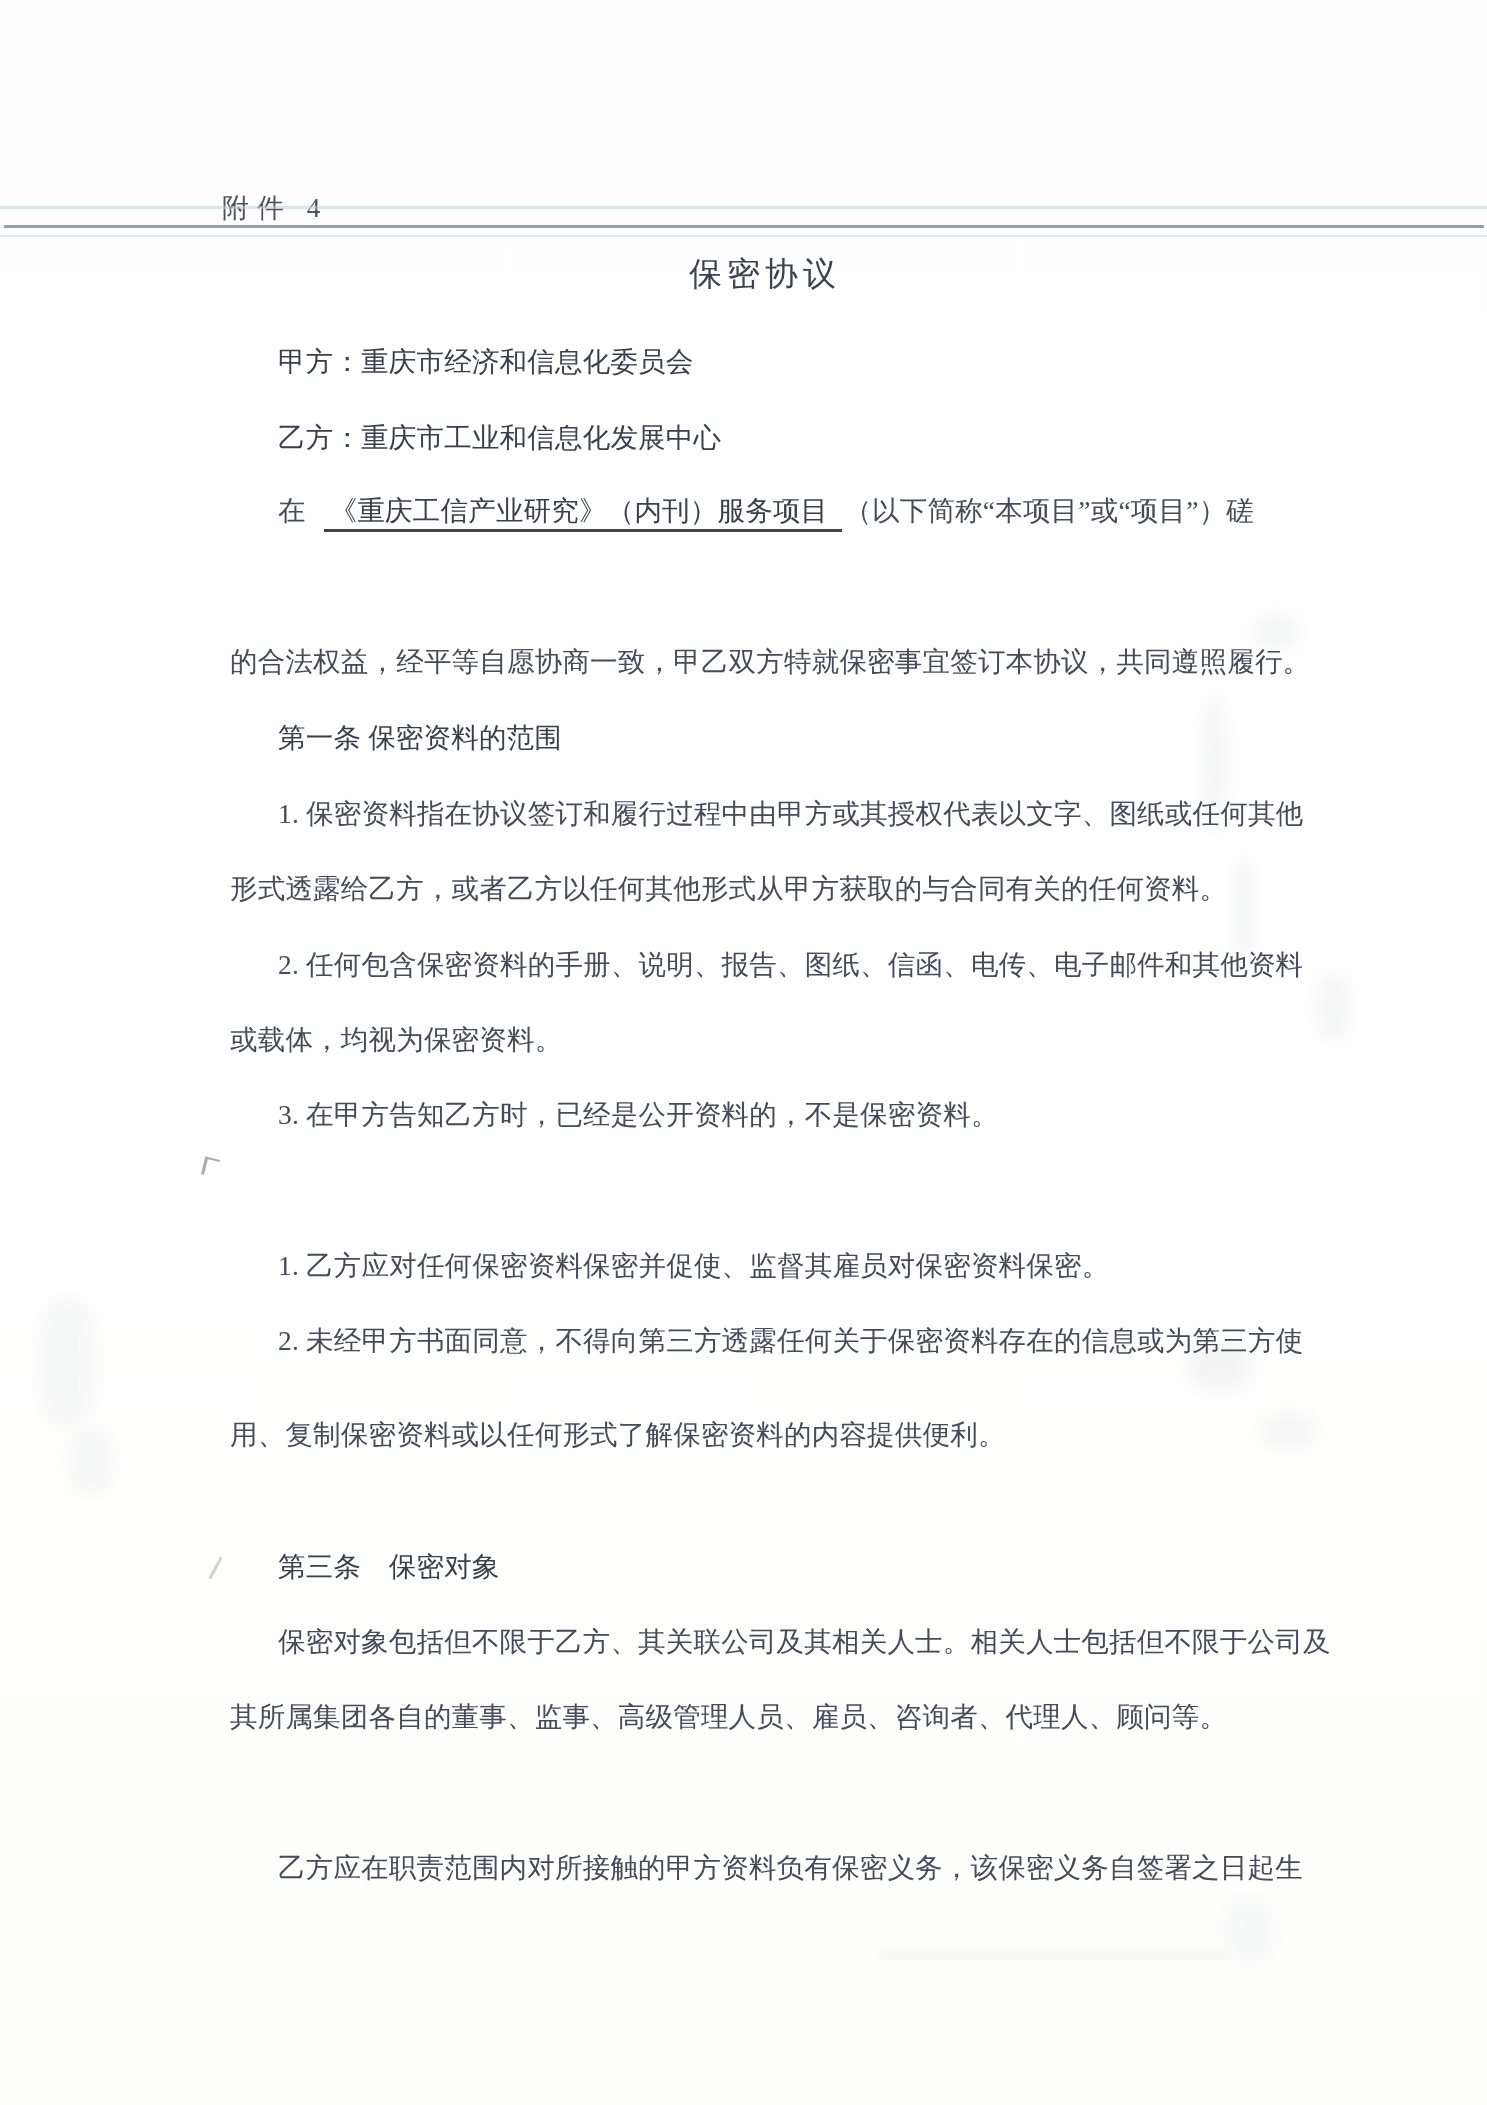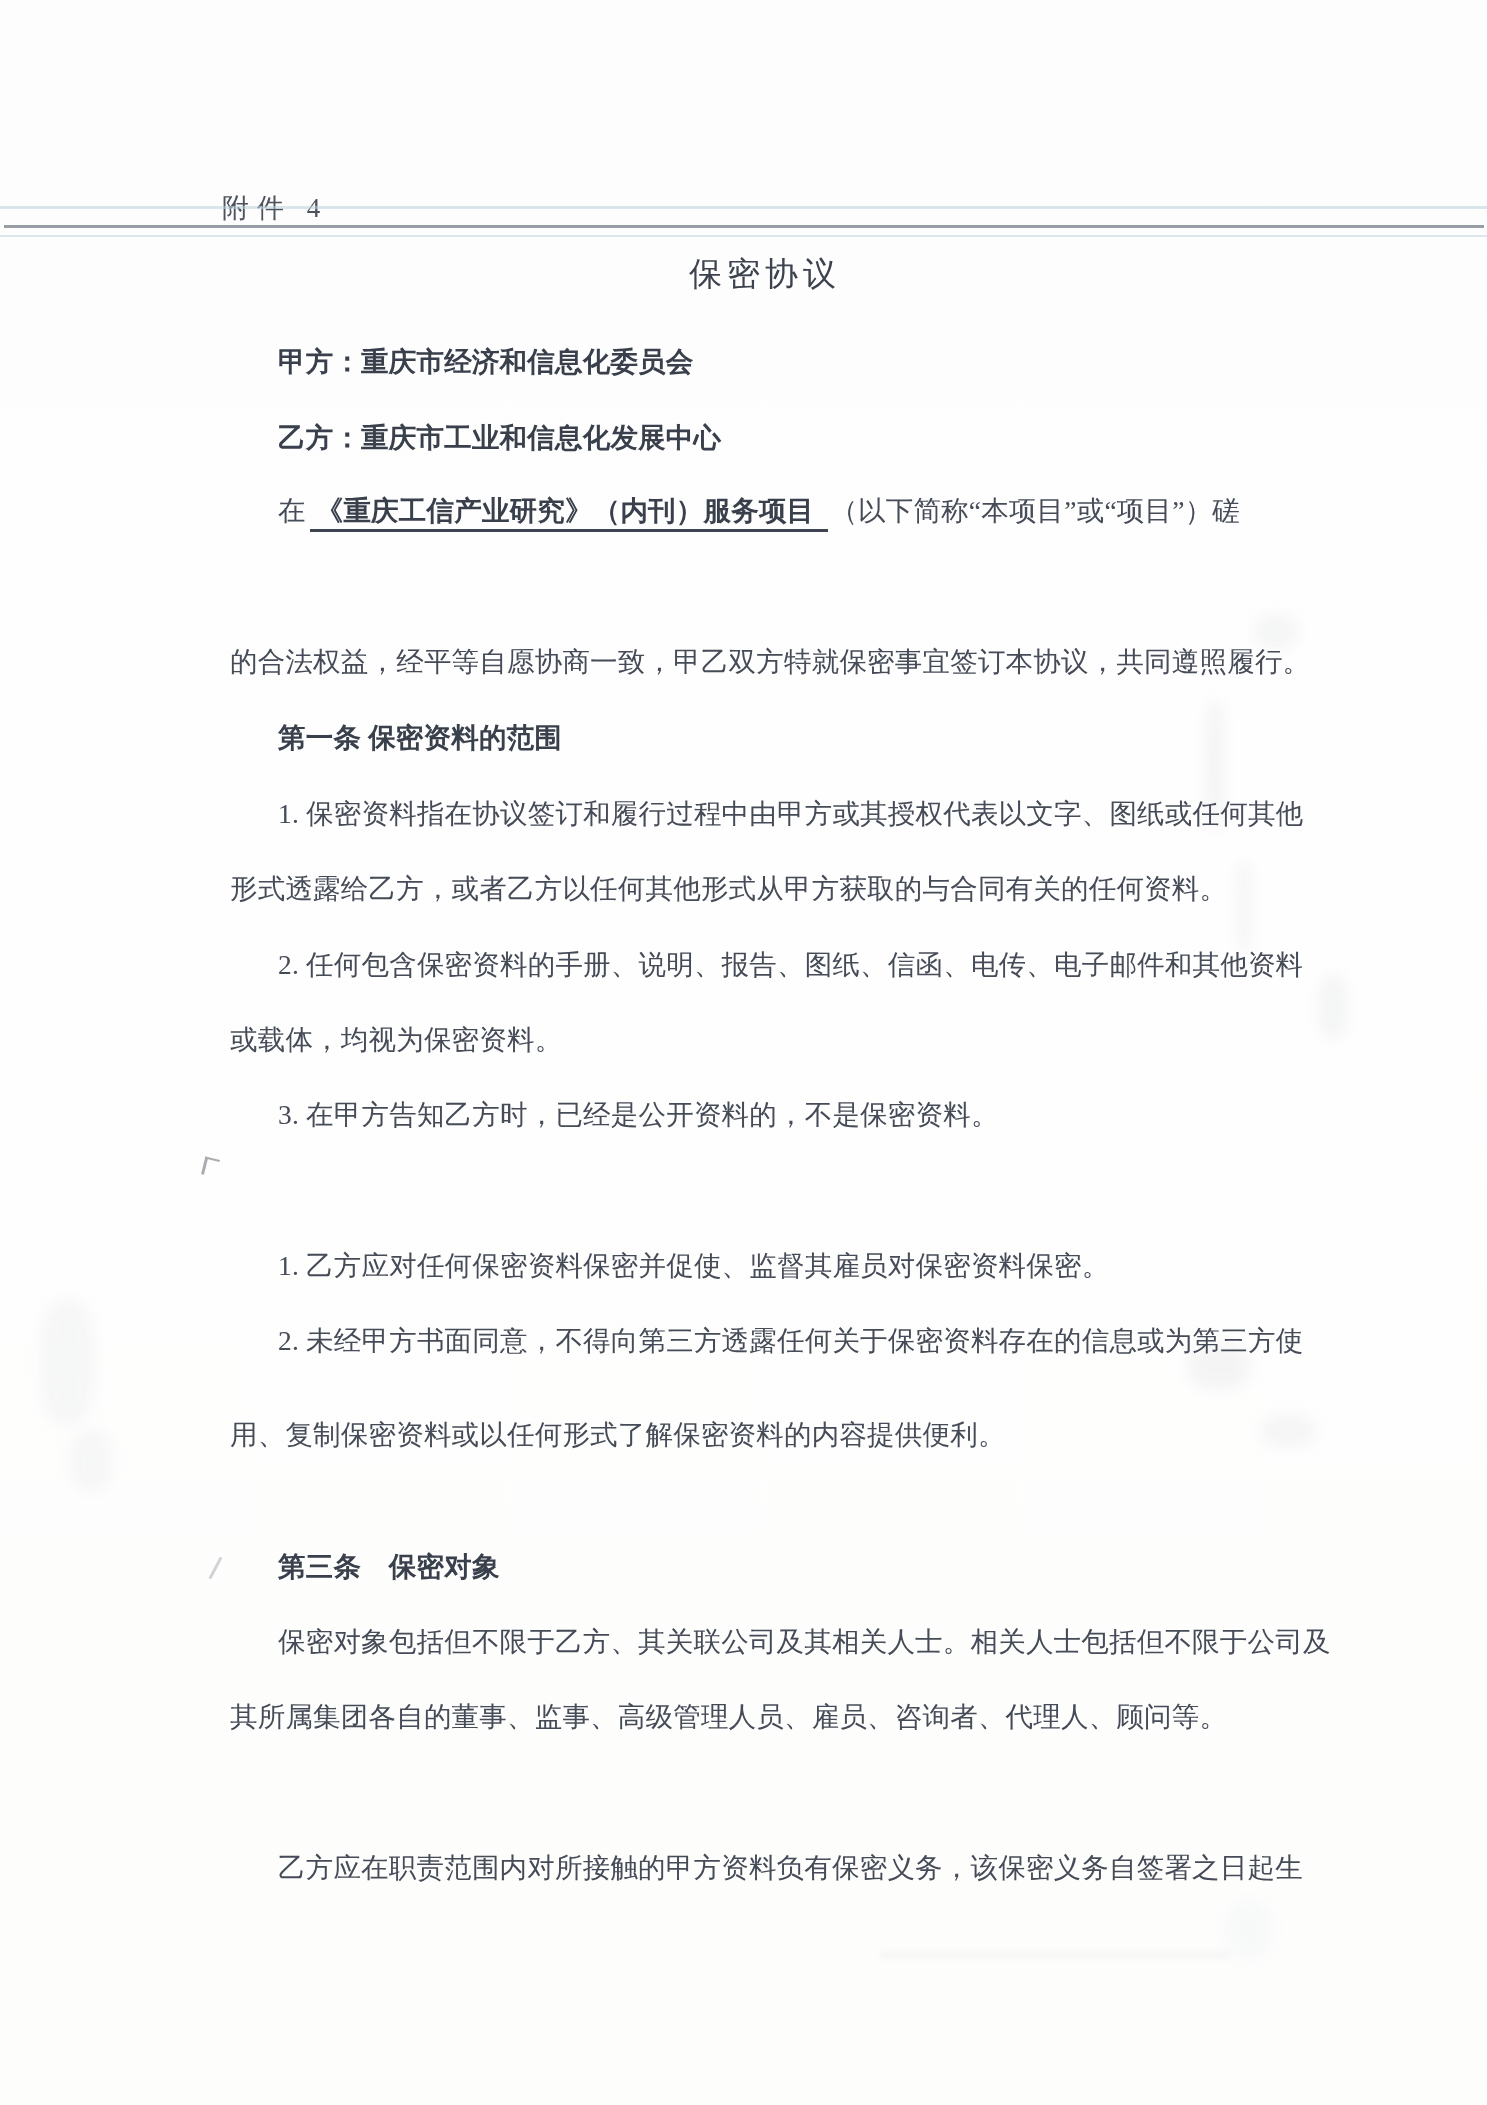--- a/index.html
+++ b/index.html
@@ -25,25 +25,25 @@
     text-align:center;font-size:33px;font-weight:normal;
     letter-spacing:5px;color:#3c424e;
   }
   
   .tline{
     position:absolute;left:230px;width:1075px;
     font-size:27.5px;line-height:36px;color:#454b57;
     letter-spacing:.2px;white-space:nowrap;
   }
   .ind{padding-left:48px;}
-  .b{font-weight:bold;color:#39404c;}
+  .b{font-weight:normal;color:#39404c;}
   .blank{
-    font-weight:bold;color:#39404c;
+    font-weight:normal;color:#39404c;
     border-bottom:3px solid #3f4550;
-    padding:0 14px 3px 6px;margin-left:4px;
+    padding:0 14px 3px 6px;margin-left:18px;
   }
   .suffix{margin-left:2px;}
   
   .smudge{position:absolute;background:#5a6068;border-radius:40%;filter:blur(7px);}
   .mark{position:absolute;}
 </style>
 </head>
 <body>
 
 <div class="page">

